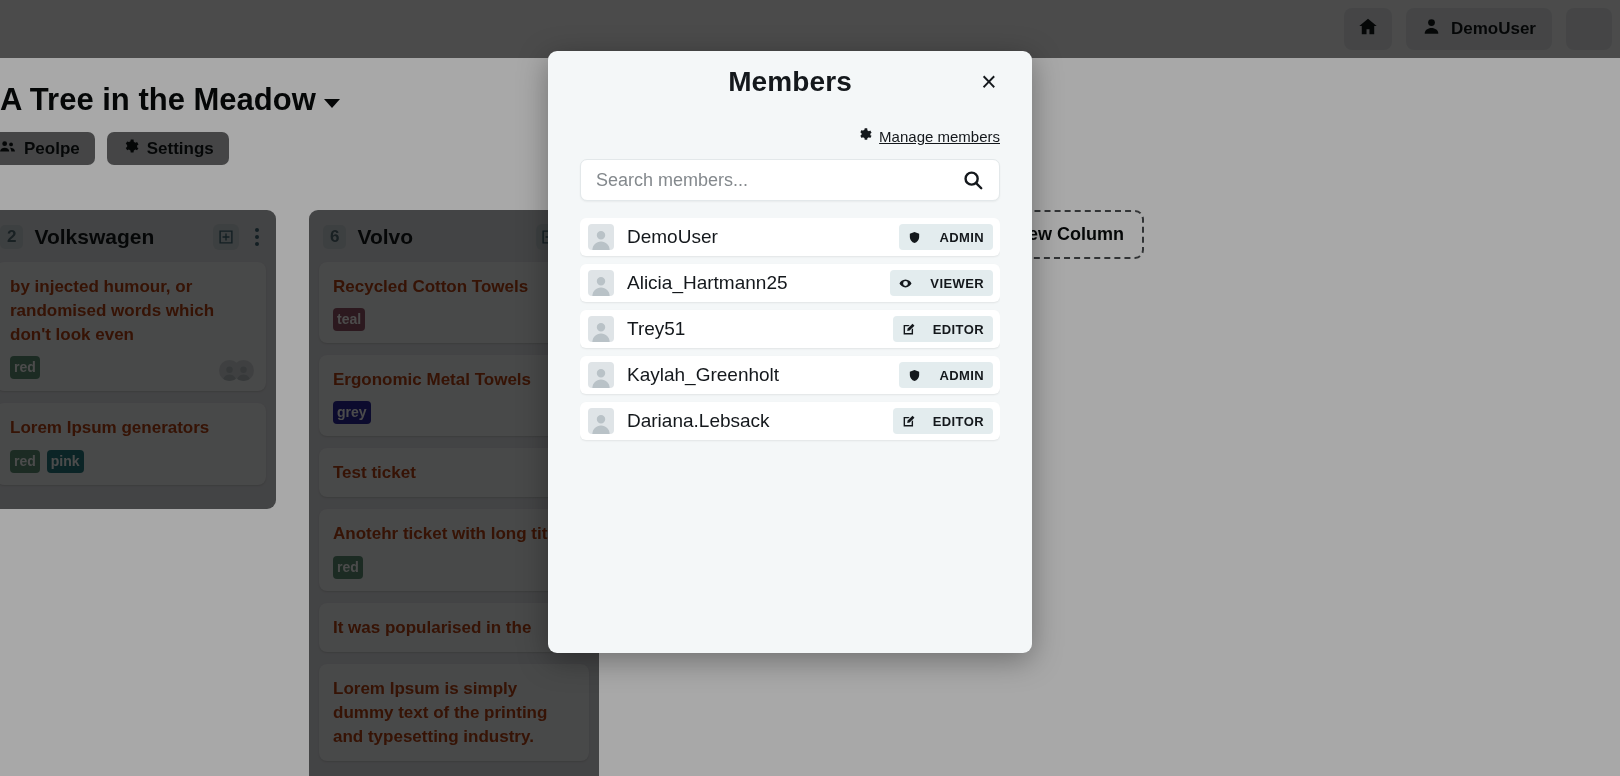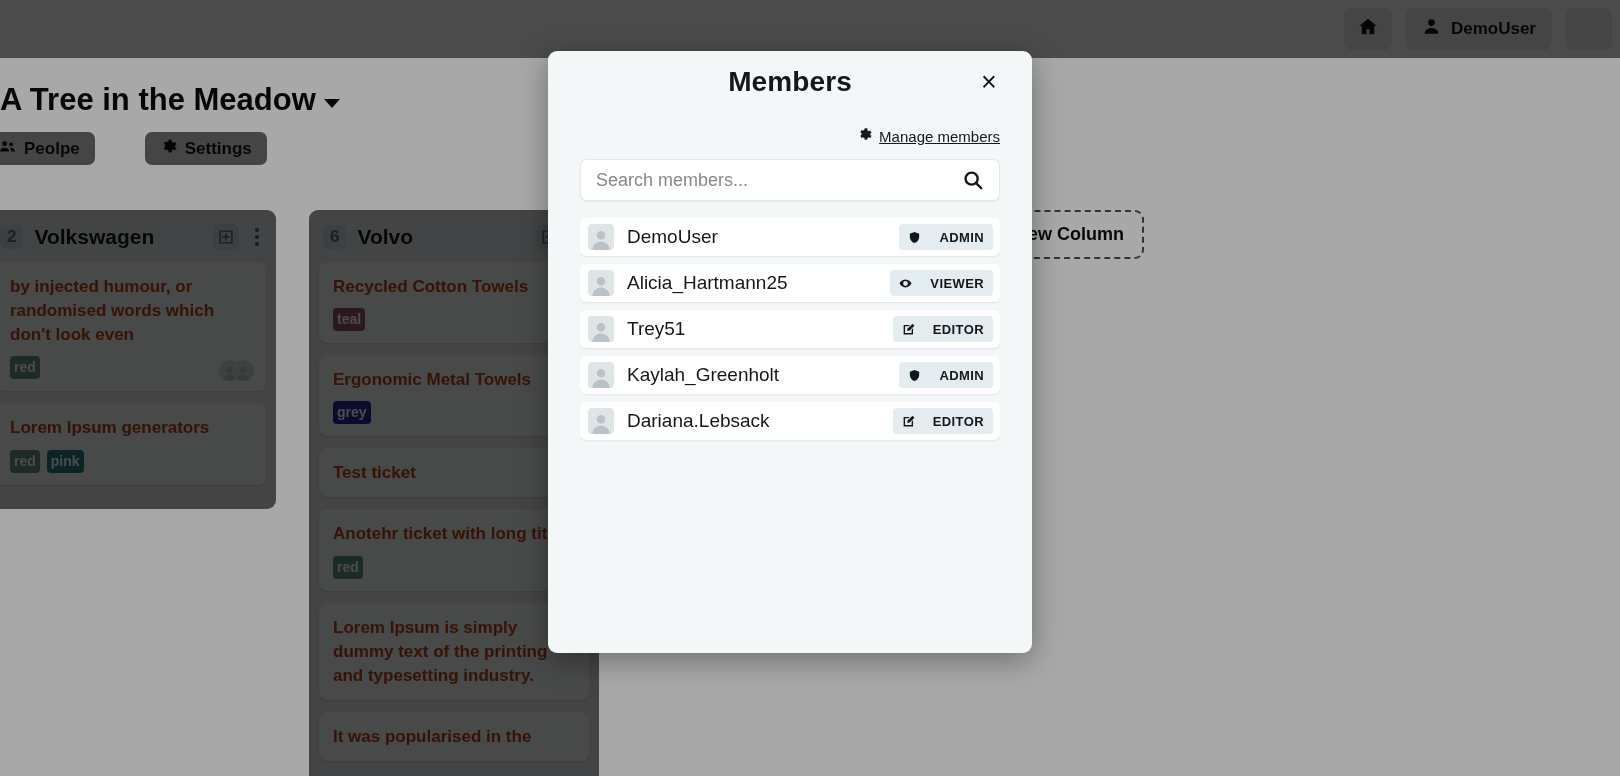--- a/index.html
+++ b/index.html
@@ -45,21 +45,21 @@
   }
   .caret {
     width: 0; height: 0; border-left: 8px solid transparent;
     border-right: 8px solid transparent; border-top: 9px solid #14181c;
     margin-top: 6px;
   }
   .board-tools { display: flex; gap: 12px; margin-top: 14px; padding-left: 0; }
   .toolbtn {
     background: #e9ecef; border-radius: 7px; height: 33px;
     display: flex; align-items: center; gap: 8px; padding: 0 15px;
-    font-size: 17px; font-weight: 700; color: #14181c; white-space: nowrap; margin-left: 38px;
+    font-size: 17px; font-weight: 700; color: #14181c; white-space: nowrap;
   }
   .toolbtn.firstclip { margin-left: -16px; }
 
   
   .columns {
     position: absolute; top: 210px; left: 0; right: 0; bottom: 0;
     display: flex; gap: 33px; align-items: flex-start;
     padding-left: 0;
   }
   .column {
@@ -324,24 +324,24 @@
           <div class="card">
             <div class="card-title">Test ticket</div>
           </div>
           <div class="card">
             <div class="card-title">Anotehr ticket with long title</div>
             <div class="tags">
               <span class="tag" style="background: rgb(91, 148, 118);">red</span>
             </div>
           </div>
           <div class="card">
+            <div class="card-title">It was popularised in the</div>
+          </div>
+          <div class="card">
             <div class="card-title">Lorem Ipsum is simply dummy text of the printing and typesetting industry.</div>
-          </div>
-          <div class="card">
-            <div class="card-title">It was popularised in the</div>
           </div>
         </div>
         <div class="column">
           <div class="col-head">
             <span class="col-count">1</span>
             <span class="col-name">Rolls Royce</span>
             <span class="col-add">
               <svg viewBox="0 0 24 24" fill="currentColor" width="18" height="18">
                 <path d="M3.2 3.2h17.6v17.6H3.2zm1.9 1.9v13.8h13.8V5.1z"></path>
                 <path d="M11.1 7.4h1.8v3.7h3.7v1.8h-3.7v3.7h-1.8v-3.7H7.4v-1.8h3.7z"></path>

